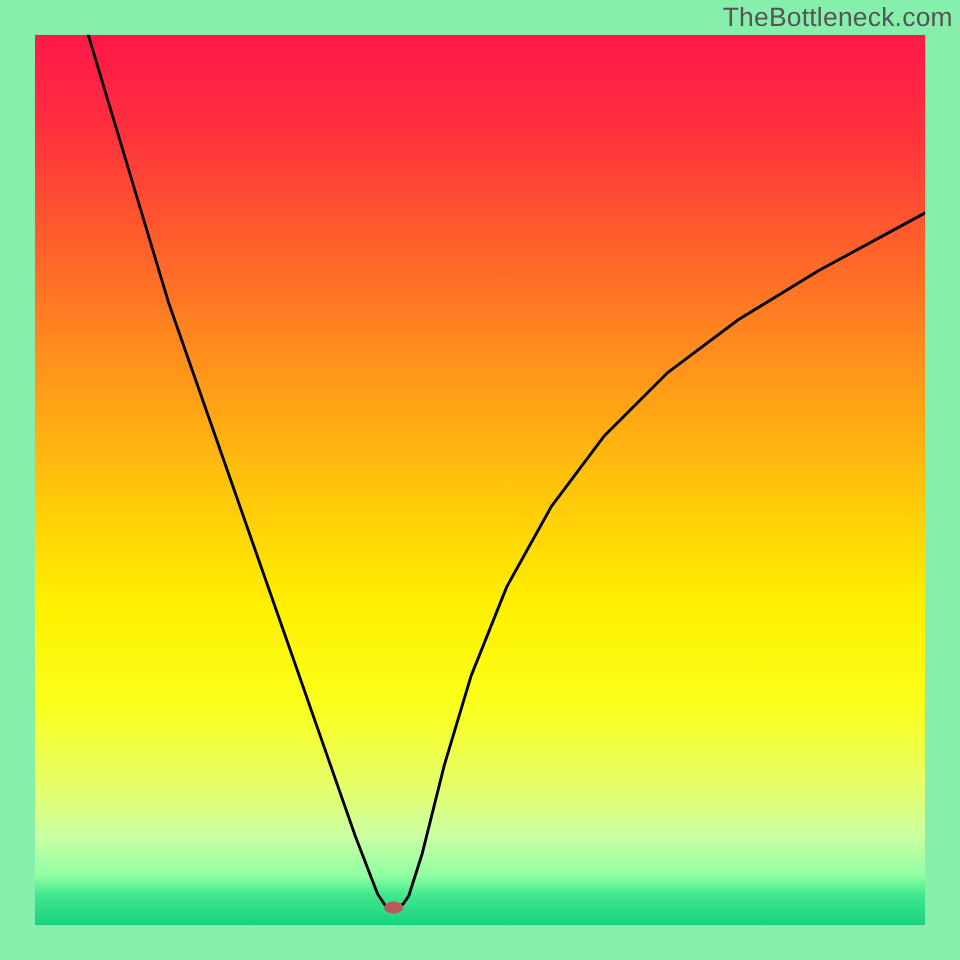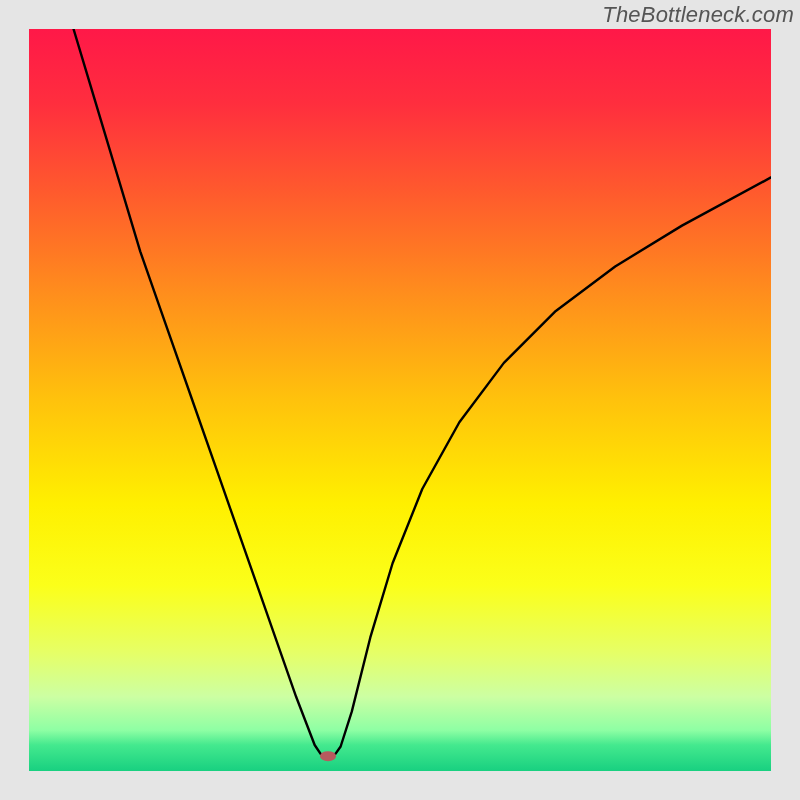--- a/index.html
+++ b/index.html
@@ -8,22 +8,21 @@
     width: 800px;
     height: 800px;
     background: #000;
     font-family: Arial, Helvetica, sans-serif;
     overflow: hidden;
   }
   .frame {
     position: relative;
     width: 800px;
     height: 800px;
-    background: #e5e5e5;
-    font-style: italic;
+    background: #86efac;
   }
   .watermark {
     position: absolute;
     top: 2px;
     right: 6px;
     color: #555;
     font-size: 22px;
     font-weight: 500;
     letter-spacing: 0.2px;
     z-index: 10;

